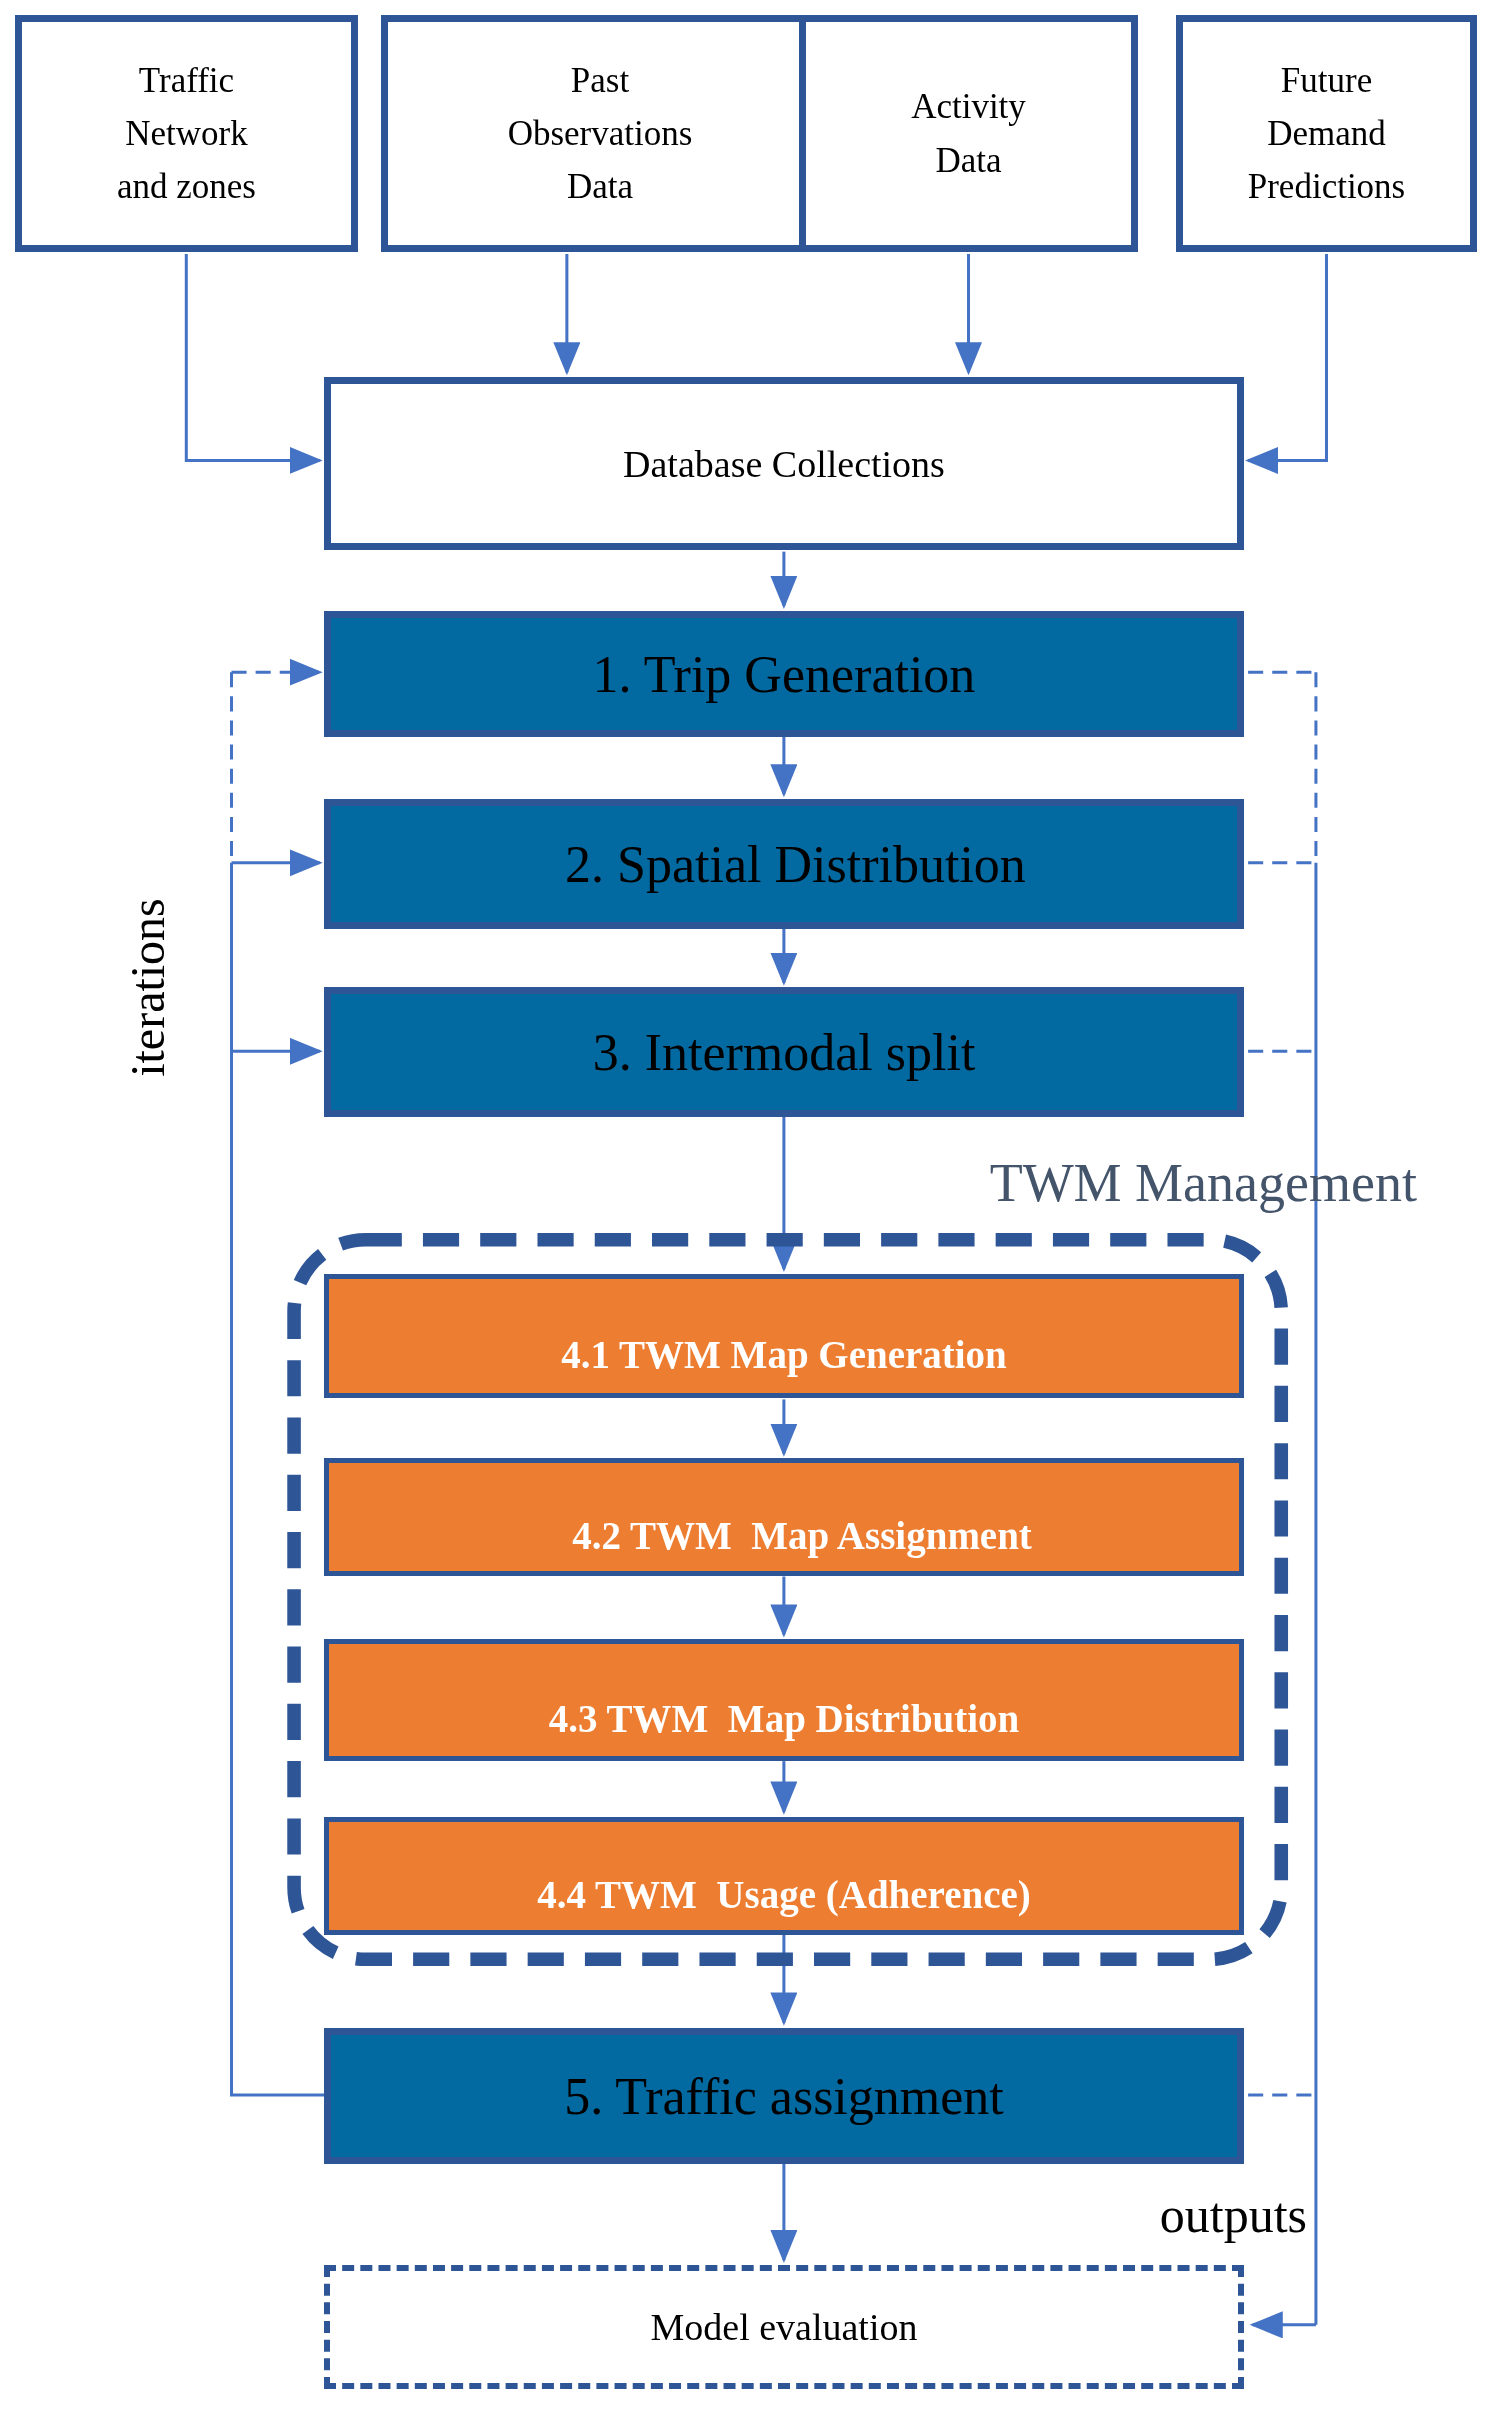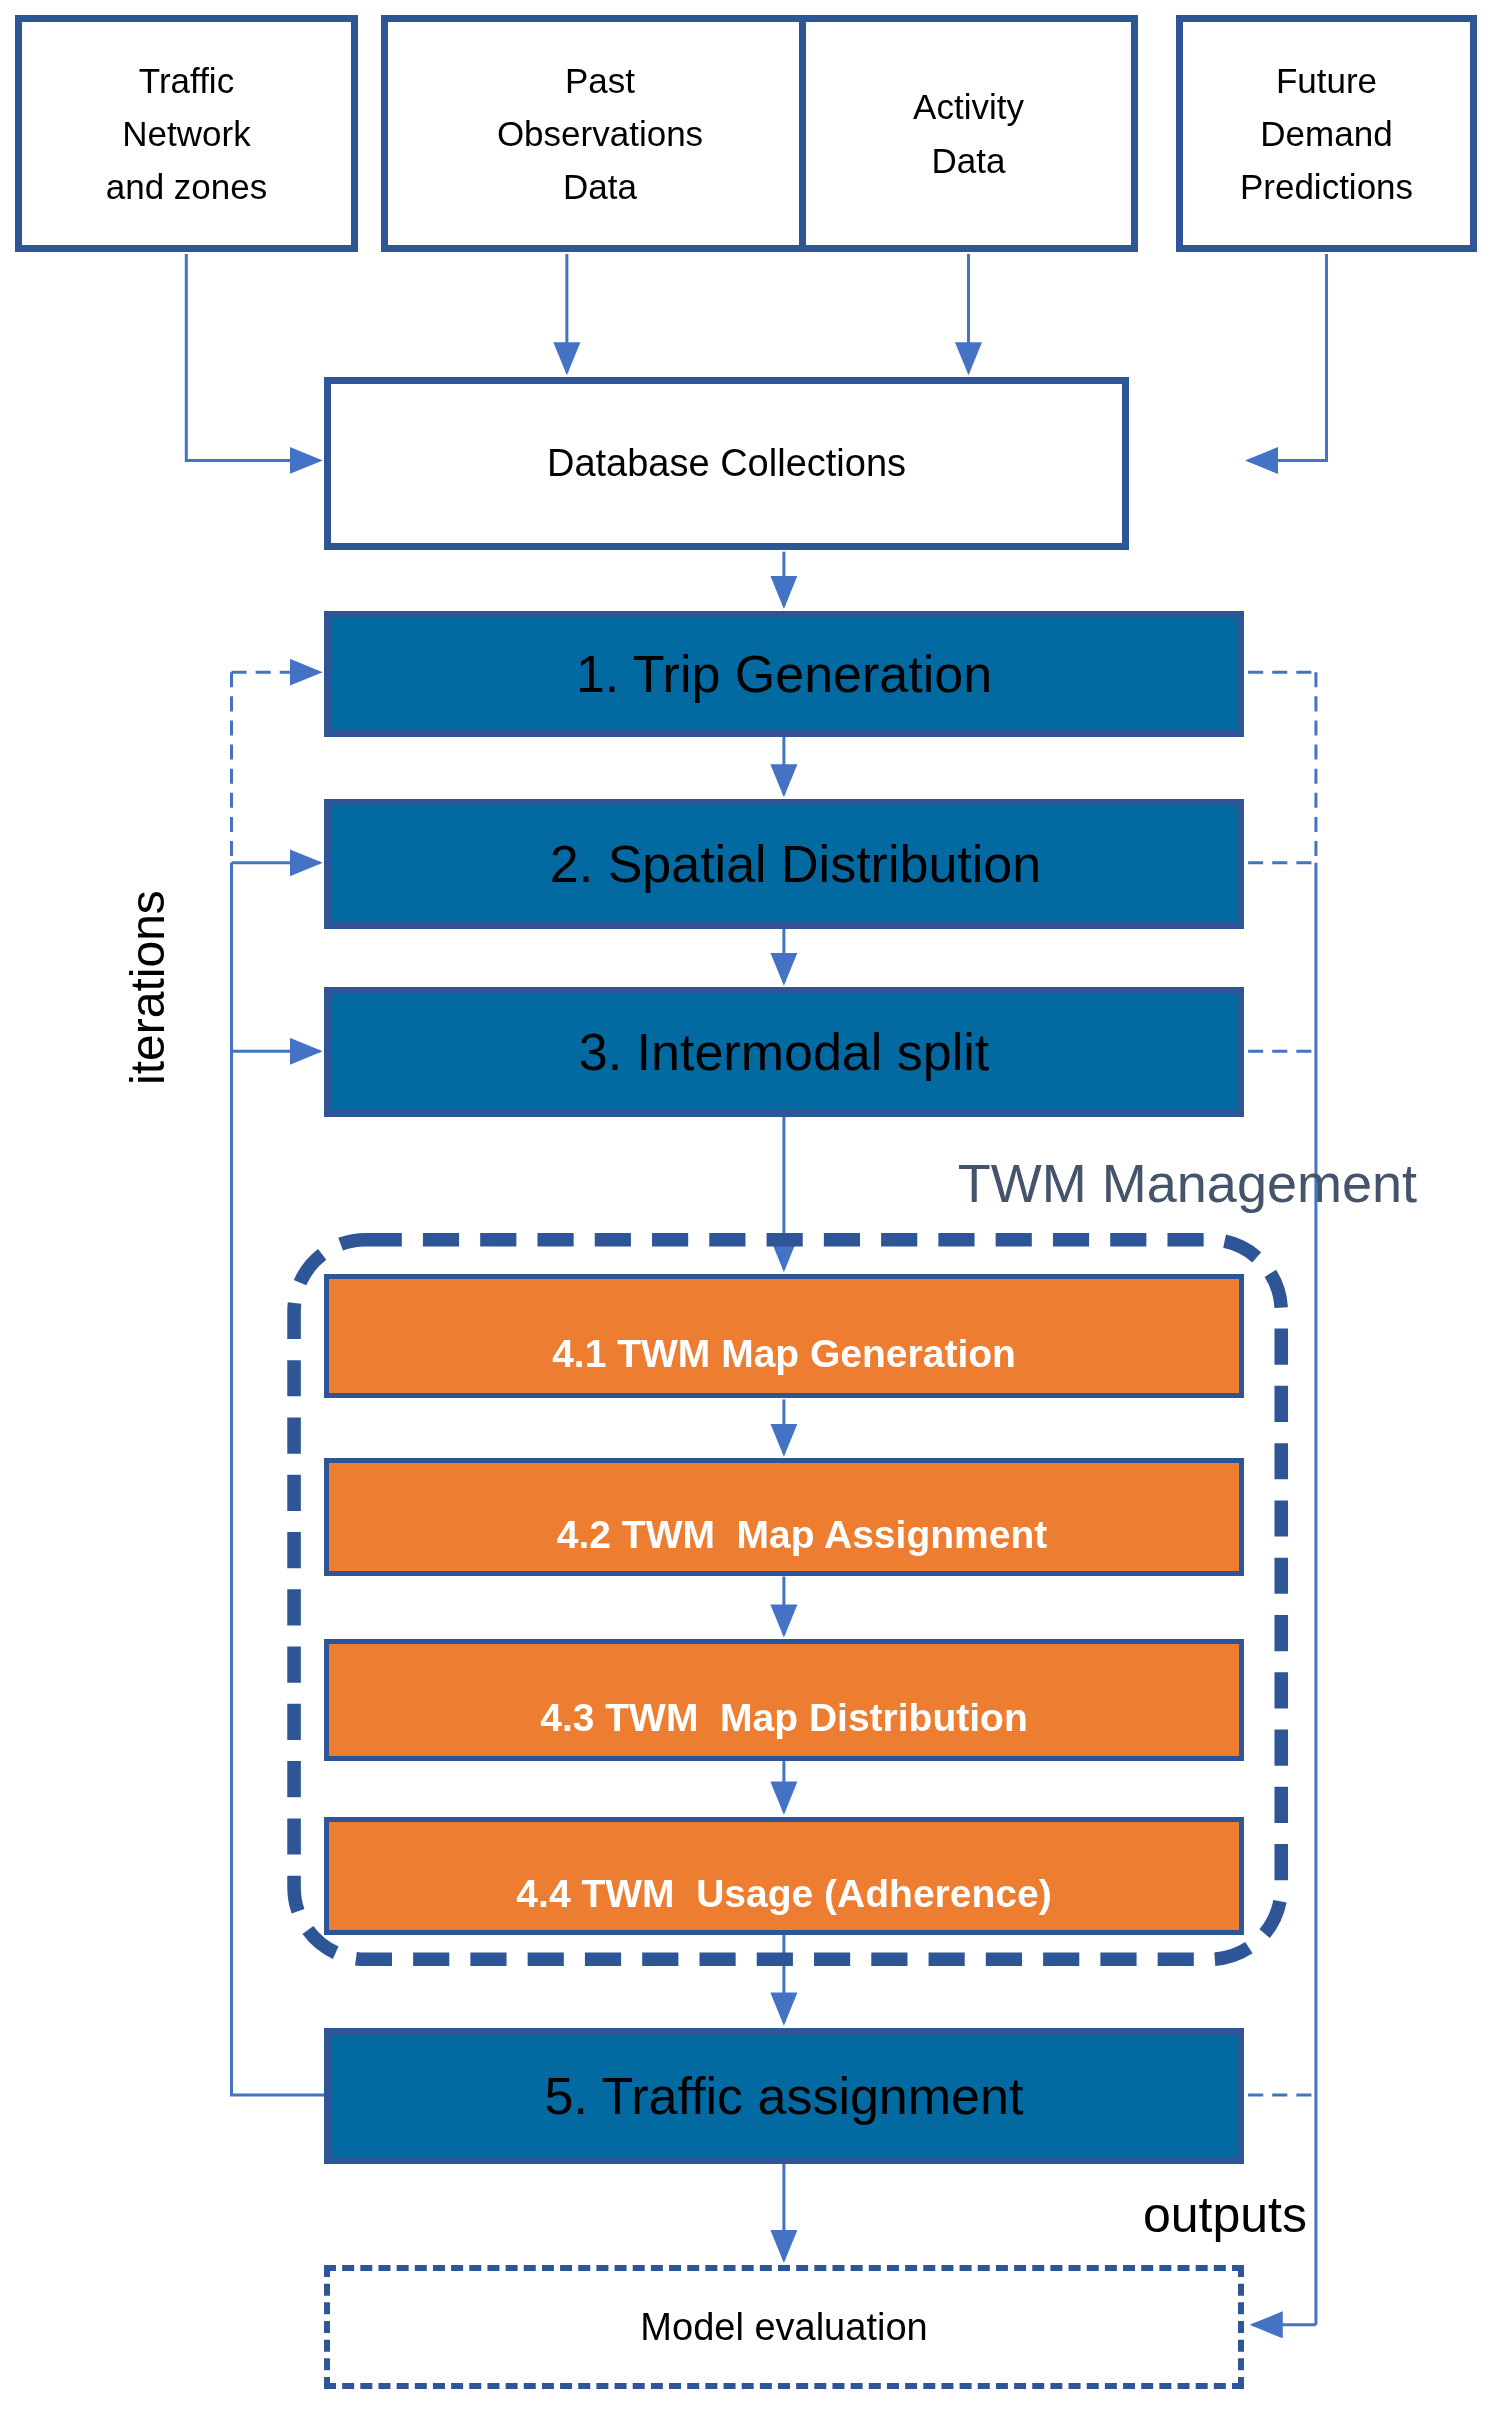--- a/index.html
+++ b/index.html
@@ -1,17 +1,17 @@
 <!DOCTYPE html>
 <html style="font-size:12px"><head>
 <meta charset="utf-8">
 <style>
   html,body{margin:0;padding:0;background:#ffffff;}
   .canvas{position:relative;width:1506px;height:2413px;background:#ffffff;overflow:hidden;
-          font-family:Liberation Sans, sans-serif;color:#000;}
+          font-family:Liberation Serif, serif;color:#000;}
   .canvas svg{position:absolute;left:0;top:0;}
   .box{position:absolute;display:flex;align-items:center;justify-content:center;
        text-align:center;box-sizing:border-box;background:#fff;}
   .src{border:7.5px solid #2e5596;font-size:35px;line-height:1.52;}
   .src span{white-space:pre-line;}
   .db{border:7.5px solid #2e5596;font-size:38px;}
   .step{border:7.5px solid #2e5596;background:#0369a1;font-size:52px;}
   .twmstep{border:5.3px solid #2e5596;background:#ed7d31;color:#ffffff;
            font-size:39px;font-weight:bold;}
   .twmstep span{white-space:pre-wrap;margin-top:36px;}
@@ -79,21 +79,21 @@
   <div class="box src" style="left:799px;top:15px;width:339px;height:237px;">
     <span>Activity
 Data</span>
   </div>
   <div class="box src" style="left:1176px;top:15px;width:301px;height:237px;">
     <span>Future
 Demand
 Predictions</span>
   </div>
 
-  <div class="box db" style="left:324px;top:377px;width:805px;height:173px;">
+  <div class="box db" style="left:324px;top:377px;width:920px;height:173px;">
     <span>Database Collections</span>
   </div>
 
   <div class="box step" style="left:324px;top:611px;width:920px;height:126px;">
     <span>1. Trip Generation</span>
   </div>
   <div class="box step" style="left:324px;top:799px;width:920px;height:130px;padding-left:23px;">
     <span>2. Spatial Distribution</span>
   </div>
   <div class="box step" style="left:324px;top:987px;width:920px;height:130px;">

